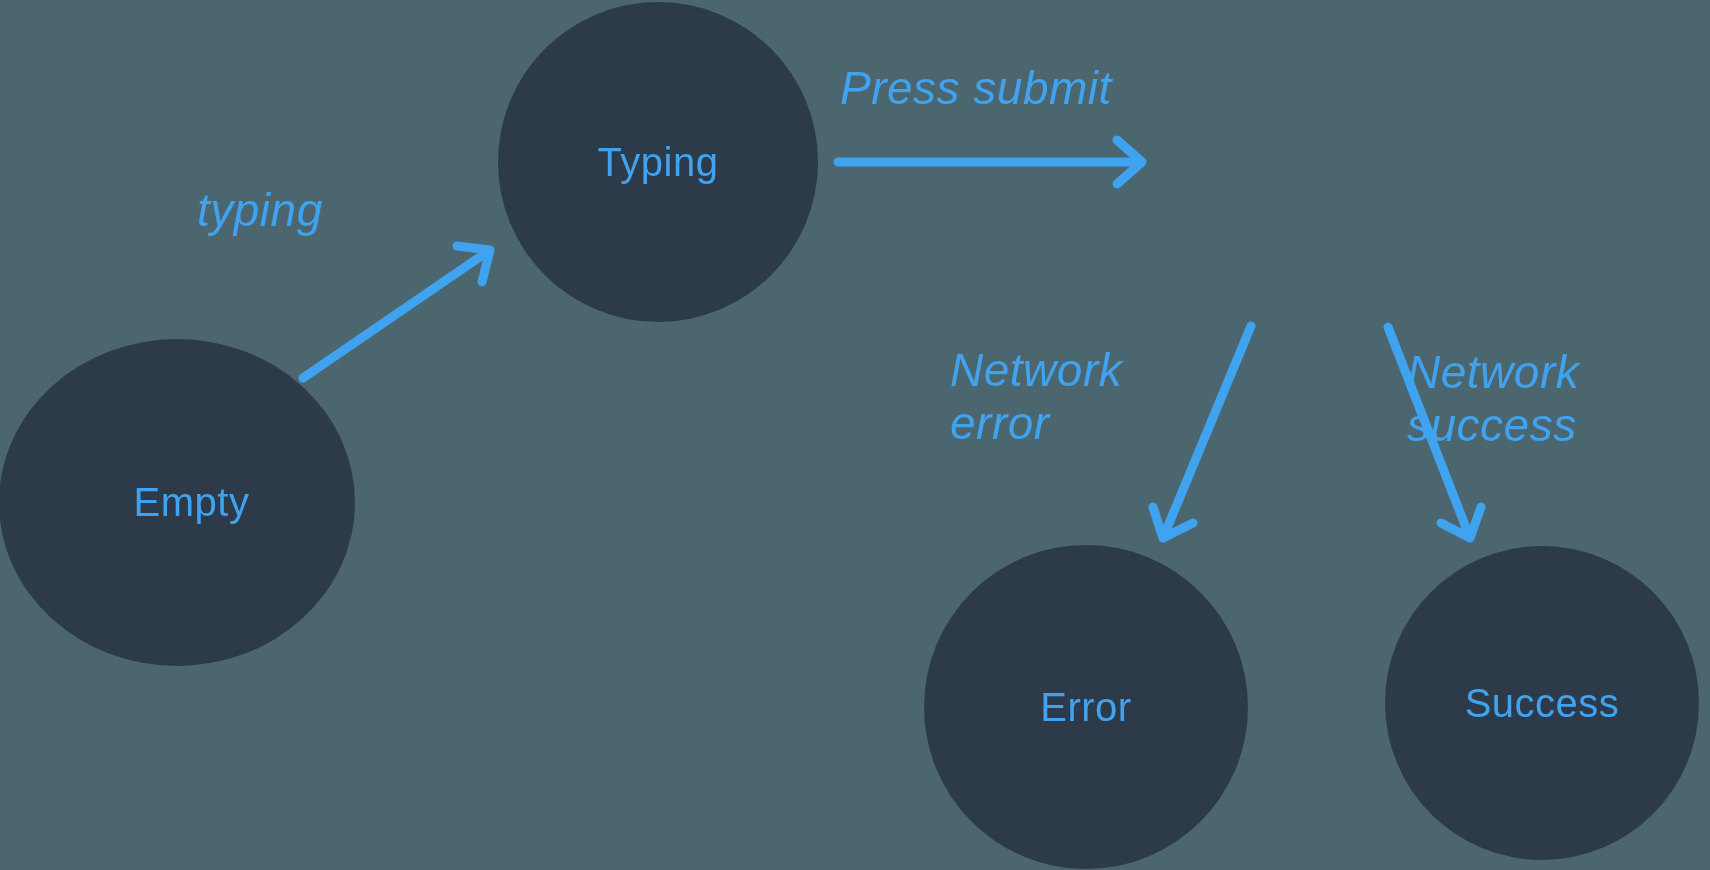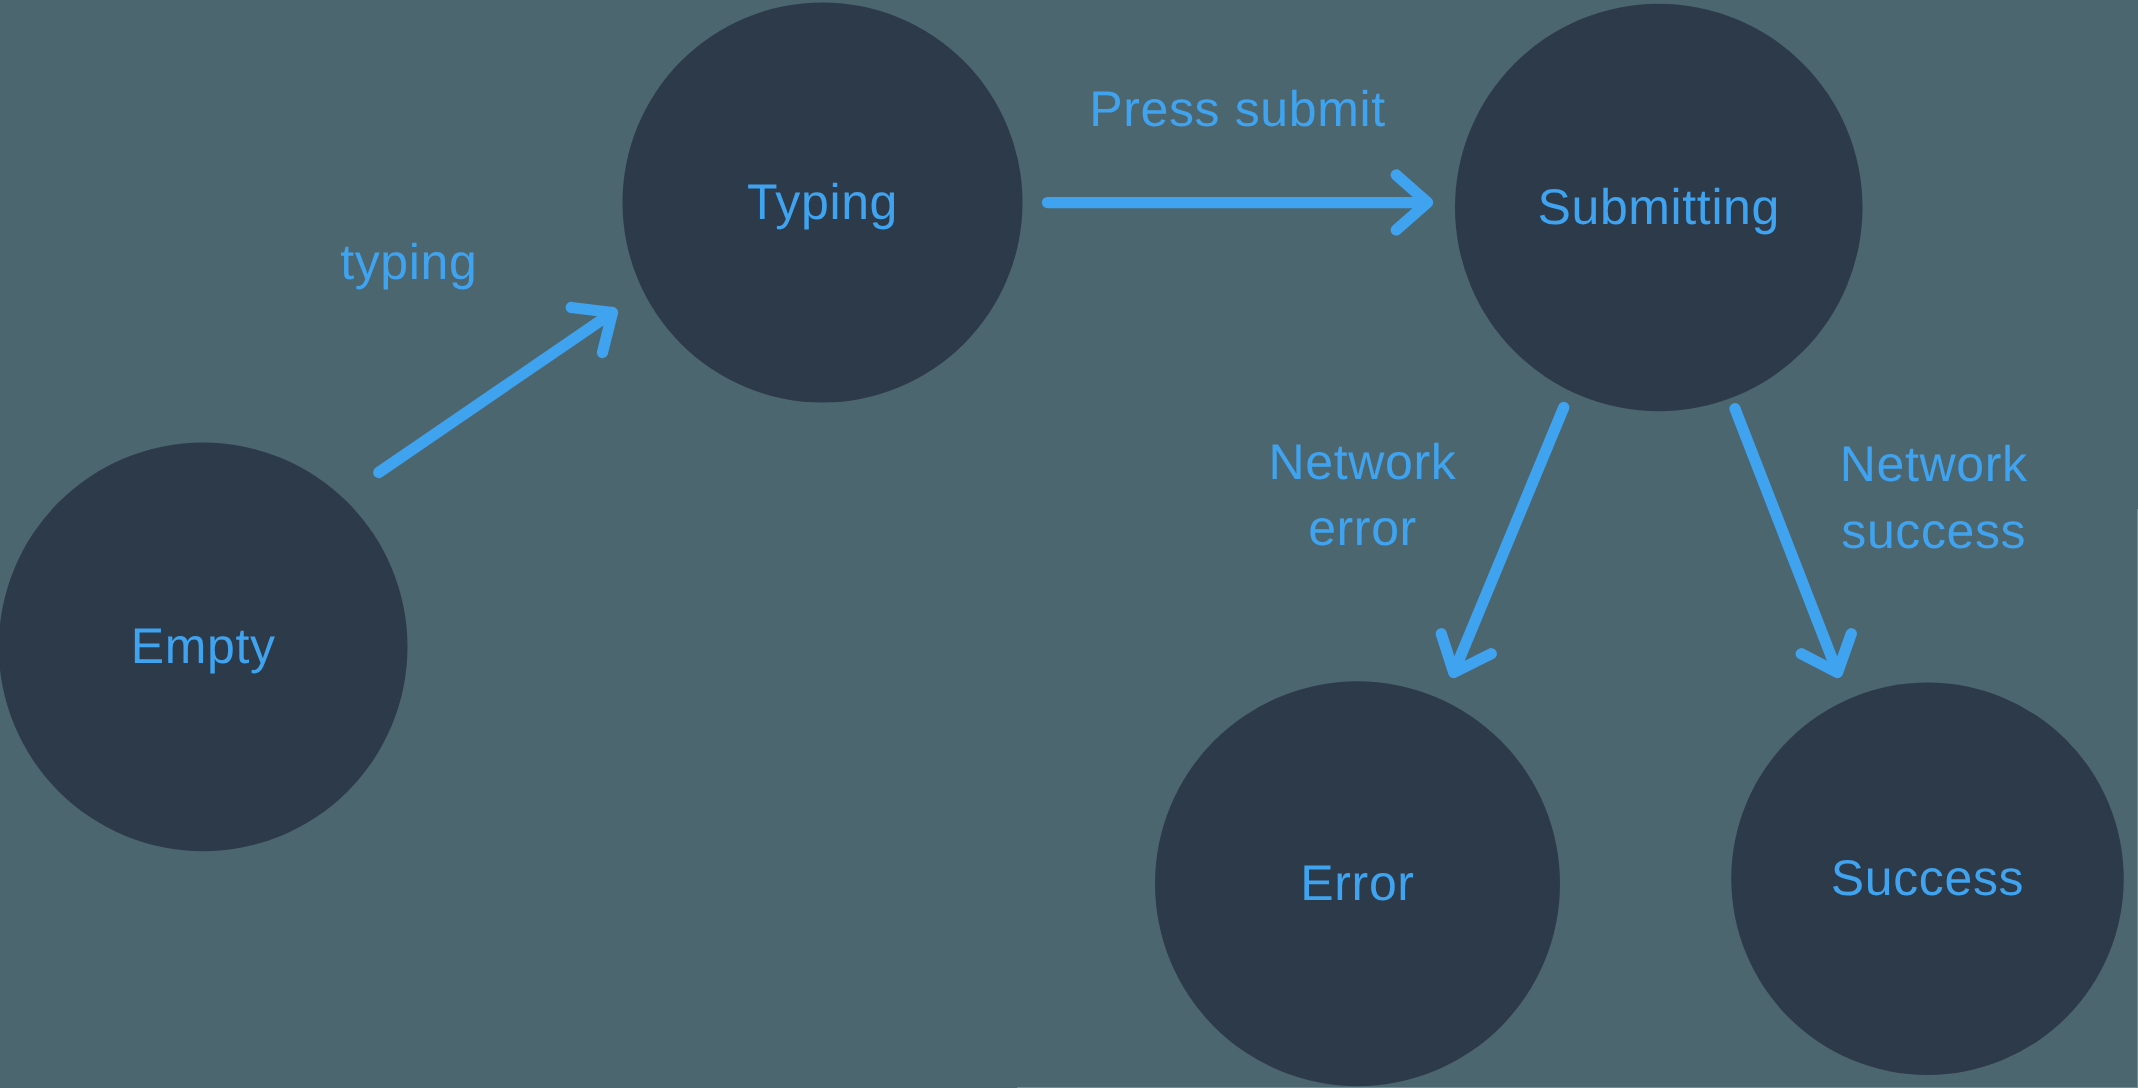--- a/index.html
+++ b/index.html
@@ -24,25 +24,26 @@
   }
   .node-label {
     color: var(--accent, #3FA3EF);
     font-size: 40px;
     letter-spacing: 0.5px;
     white-space: nowrap;
   }
   .edge-label {
     position: absolute;
     color: var(--accent, #3FA3EF);
-    font-size: 40px;
+    font-size: 46px;
     line-height: 53px;
     letter-spacing: 0.5px;
-    text-align: center;
+    text-align: left;
     white-space: nowrap;
+    font-style: italic;
   }
   .edge-label div { min-height: 0; }
   svg.edges {
     position: absolute;
     left: 0;
     top: 0;
     width: 1710px;
     height: 870px;
     display: block;
   }
@@ -67,31 +68,28 @@
       <path d="M838,162 L1142,162 M1117,140 L1142,162 L1117,184"></path>
     </g>
     <g>
       <path d="M1251,326 L1163,538 M1153,507 L1163,538 L1193,523"></path>
     </g>
     <g>
       <path d="M1388,327 L1470,538 M1441,523 L1470,538 L1481,507"></path>
     </g>
   </svg>
 
-  <div class="node" style="left:-1px; top:354px; width:327px; height:327px;">
+  <div class="node" style="left:-1px; top:339px; width:327px; height:327px;padding-left:29px;">
     <span class="node-label">Empty</span>
   </div>
 
   <div class="node" style="left:498px; top:2px; width:320px; height:320px;">
     <span class="node-label">Typing</span>
   </div>
 
-  <div class="node" style="left:1164px; top:3px; width:326px; height:326px;">
-    <span class="node-label">Submitting</span>
-  </div>
 
   <div class="node" style="left:924px; top:545px; width:324px; height:324px;">
     <span class="node-label">Error</span>
   </div>
 
   <div class="node" style="left:1385px; top:546px; width:314px; height:314px;">
     <span class="node-label">Success</span>
   </div>
 
   <div class="edge-label" style="left:197px; top:184px; width:260px;">

